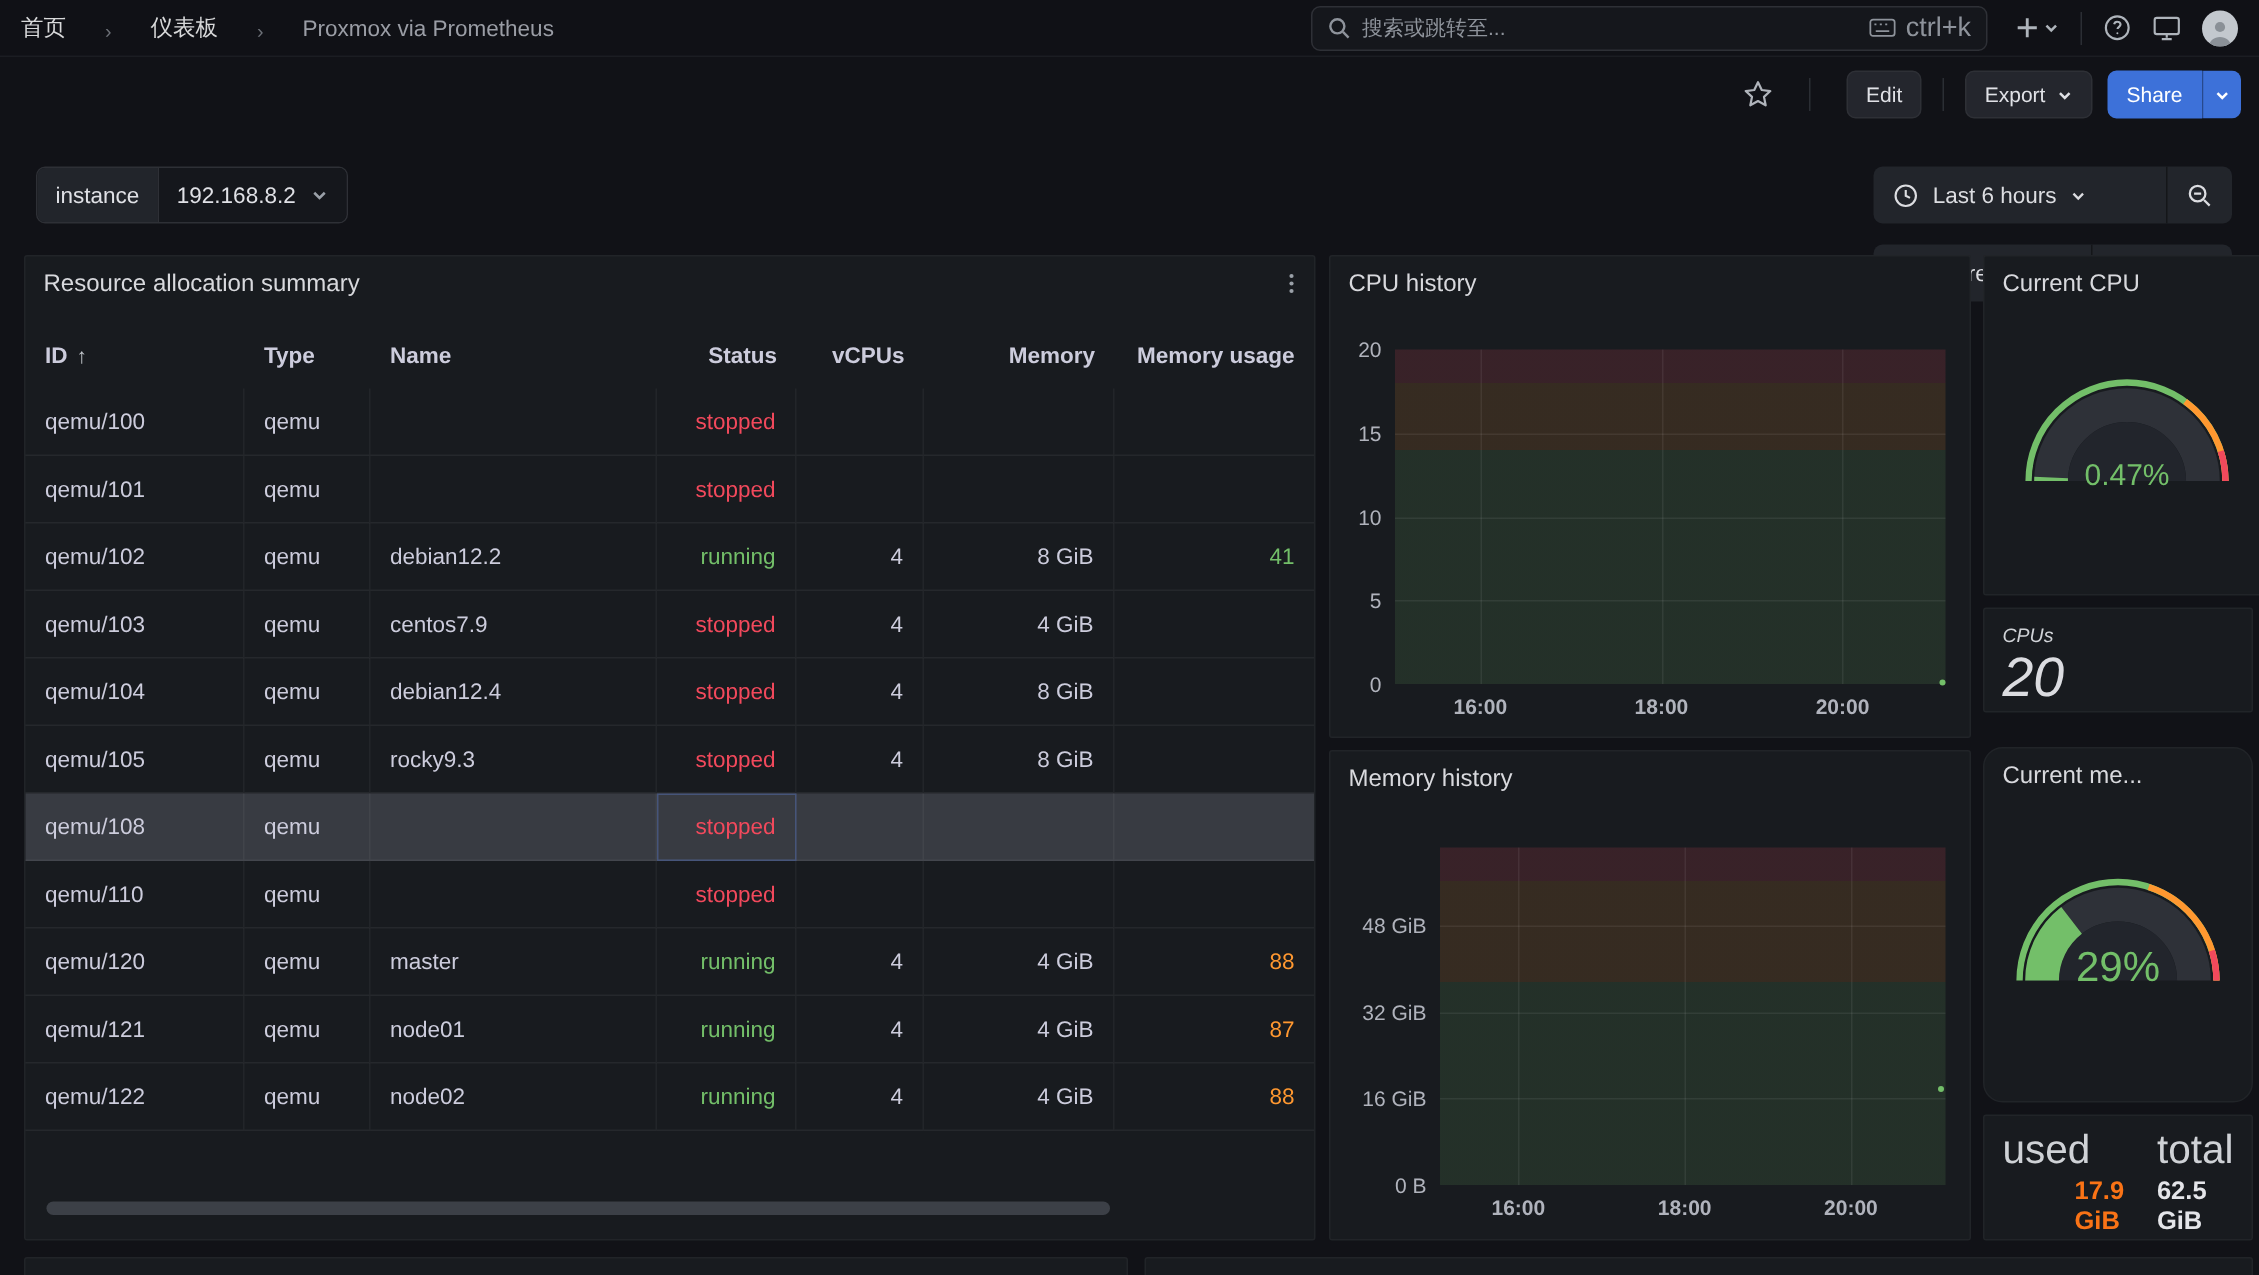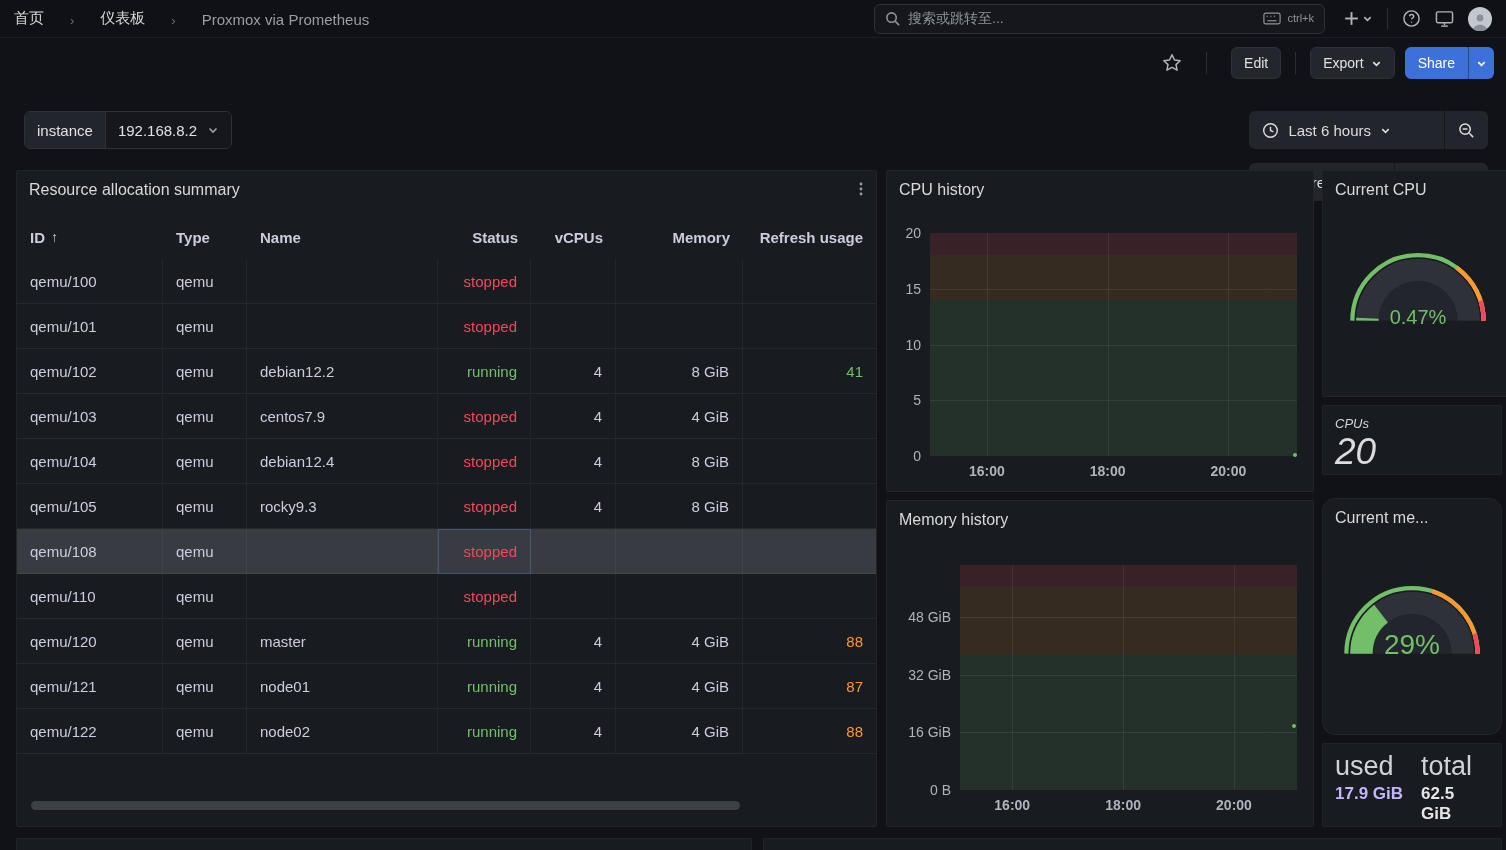--- a/index.html
+++ b/index.html
@@ -18,21 +18,21 @@
   .crumbs { display:flex; align-items:flex-end; gap:26px; font-size:15px; }
   .crumb { color:#d8d9da; cursor:pointer; }
   .crumb.current { color:#9a9da5; }
   .crumb-sep { color:#6c7077; font-size:13px; }
   .searchbox {
     margin-left:auto; width:451px; height:30px; display:flex; align-items:center;
     gap:8px; padding:0 10px; border:1px solid #2e3036; border-radius:6px;
     background:#15171c; color:#8e939b; font-size:14px;
   }
   .searchbox .ph { flex:1; color:#8e939b; }
-  .kbd-hint { display:flex; gap:6px; color:#8e939b; font-size:11px; }
+  .kbd-hint { display:flex; align-items:center; gap:6px; color:#8e939b; font-size:18px; }
   .nav-icons { display:flex; align-items:center; gap:14px; margin-left:18px; }
   .icon-btn { display:flex; align-items:center; gap:2px; color:#aeb4bb; cursor:pointer; }
   .vdiv { width:1px; height:22px; background:#2b2e34; }
   .avatar { width:24px; height:24px; border-radius:50%; background:#c3c8ce; overflow:hidden; display:flex; align-items:flex-end; justify-content:center; }
   
   .subbar {
     height:50px; display:flex; align-items:center; justify-content:flex-end;
     gap:10px; padding:0 12px; background:#111217;
   }
   .btn {
@@ -95,21 +95,21 @@
   .xtick { position:absolute; top:100%; margin-top:7px; transform:translateX(-50%); font-size:14px; font-weight:600; color:#b0b3bc; }
   .dot { position:absolute; width:4px; height:4px; border-radius:50%; background:#73bf69; transform:translate(-50%,50%); }
   
   .gauge-wrap { position:absolute; left:50%; transform:translateX(-50%); }
   .gauge-val { position:absolute; left:50%; transform:translateX(-50%); color:#73bf69; font-weight:400; }
   .stat-label { padding:10px 12px 0 12px; font-size:13px; color:#d0d3d7; }
   .stat-value { padding:0 12px; font-size:37px; color:#dbdce0; line-height:1.15; }
   .dual-stat { display:flex; padding:8px 12px; gap:18px; align-items:flex-start; }
   .dual-col .big-label { font-size:27px; color:#cfd2d6; line-height:1.1; }
   .dual-col .sub-val { font-size:17px; font-weight:700; margin-top:2px; }
-  .sub-val.green { color:#c4b5fd; }
+  .sub-val.green { color:#f97316;margin-left:48px; }
   .sub-val.white { color:#e4e5e9; max-width:52px; line-height:1.2; }
   .partial { position:absolute; height:40px; border-radius:2px; background:#181b1f; border:1px solid #212428; }
   svg { display:block; }
 </style>
 </head>
 <body>
 
 <header class="topnav">
   <div class="crumbs">
     <span class="crumb">首页</span>
@@ -271,21 +271,21 @@
       <div class="tcell r">
           <span>Status</span>
         </div>
       <div class="tcell r">
           <span>vCPUs</span>
         </div>
       <div class="tcell r">
           <span>Memory</span>
         </div>
       <div class="tcell r">
-          <span>Refresh usage</span>
+          <span>Memory usage</span>
         </div>
     </div>
     <div id="table-body">
         <div class="trow">
           <div class="tcell">qemu/100</div>
           <div class="tcell">qemu</div>
           <div class="tcell"></div>
           <div class="tcell r st-stopped">stopped</div>
           <div class="tcell r"></div>
           <div class="tcell r"></div>

